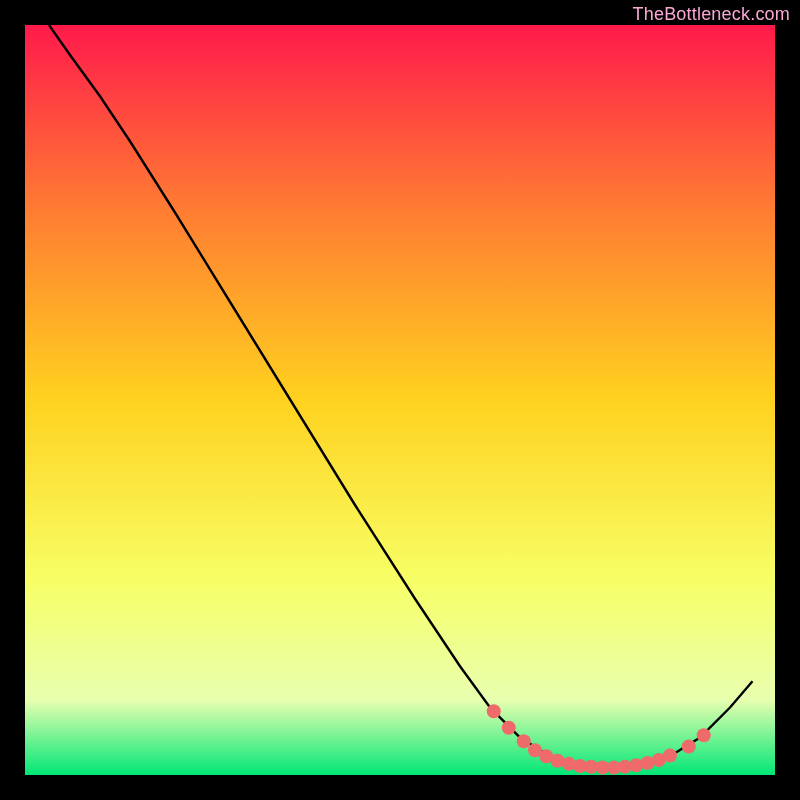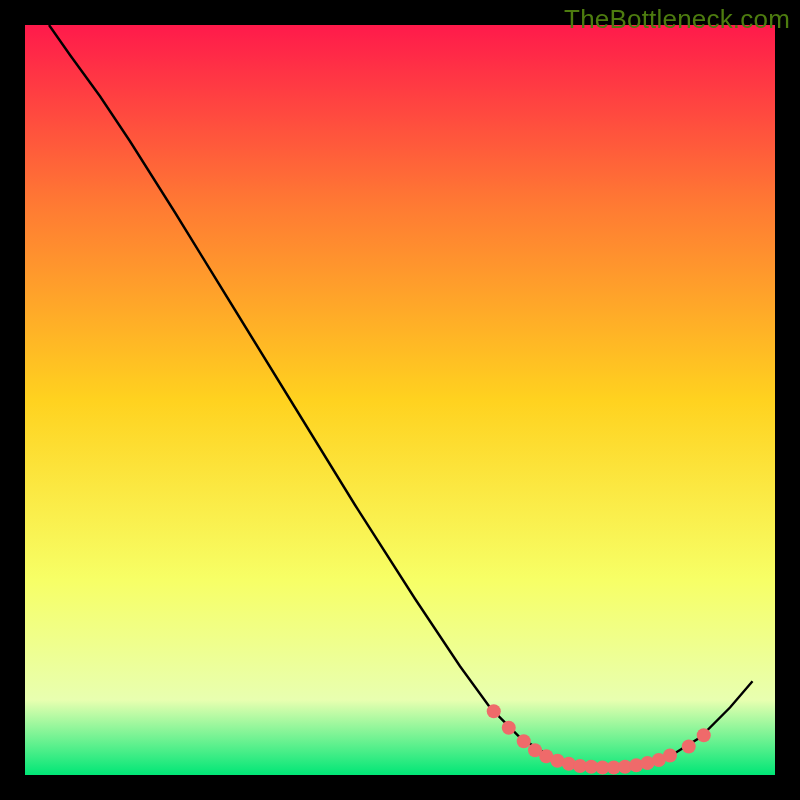--- a/index.html
+++ b/index.html
@@ -13,22 +13,22 @@
   }
   .frame {
     position: relative;
     width: 800px;
     height: 800px;
   }
   .watermark {
     position: absolute;
     top: 4px;
     right: 10px;
-    color: #4d7c0f;
-    font-size: 26px;
+    color: #f9a8d4;
+    font-size: 18px;
     font-weight: 500;
     letter-spacing: 0.2px;
     user-select: none;
   }
   svg {
     display: block;
     position: absolute;
     left: 0;
     top: 0;
   }

